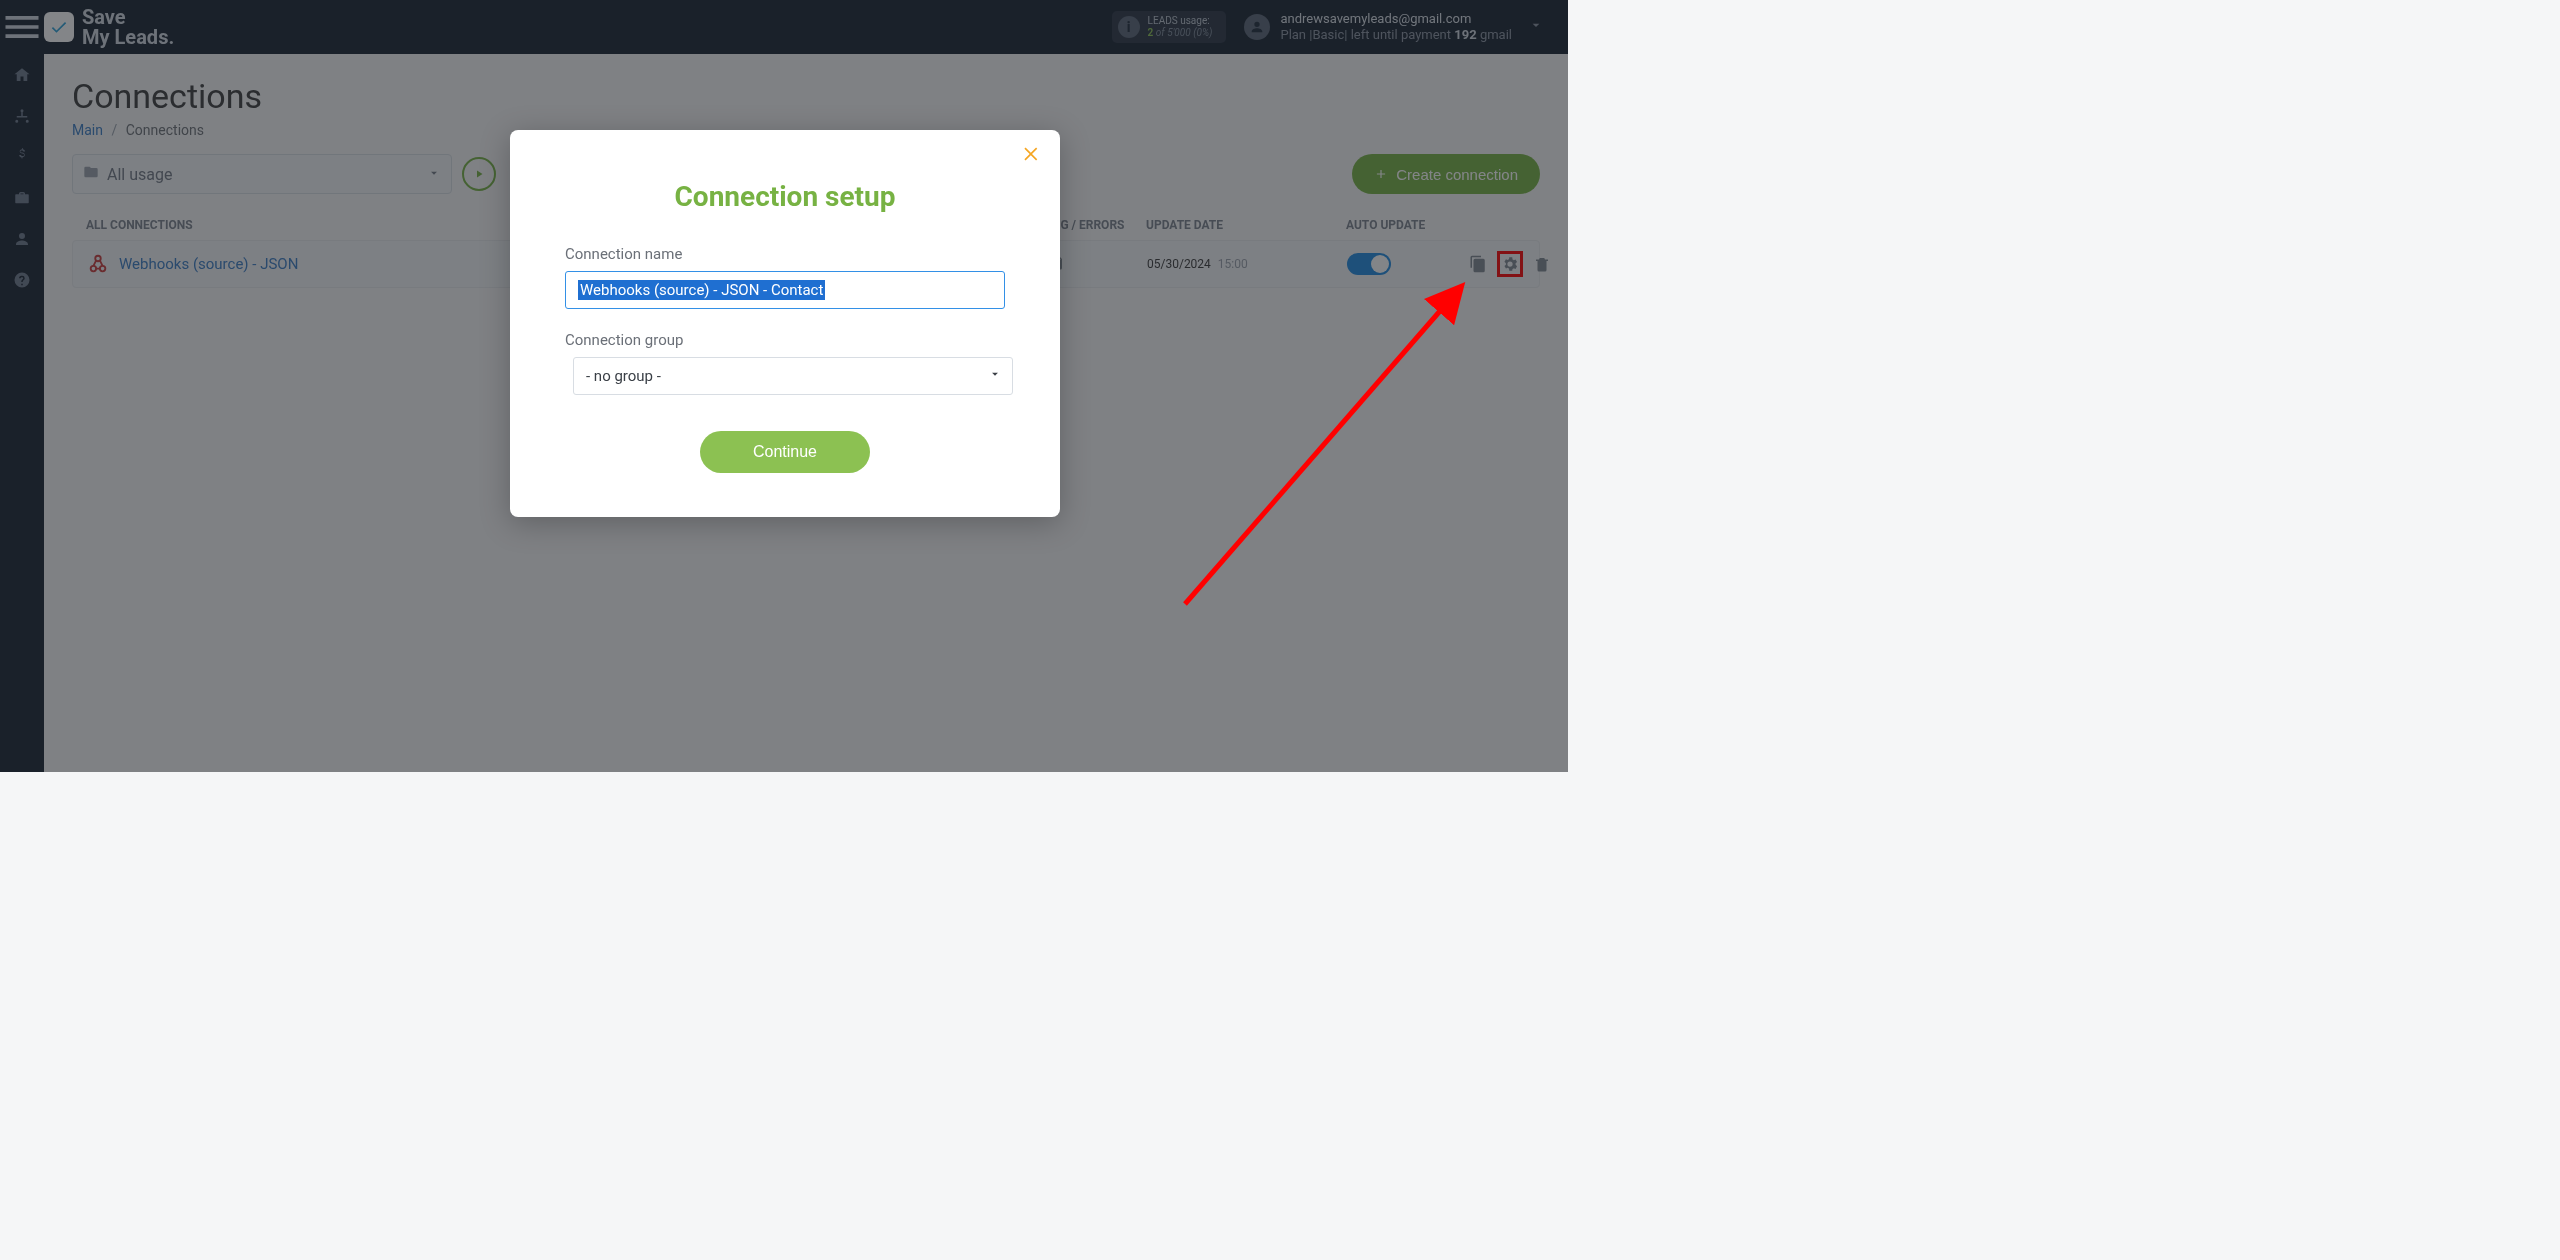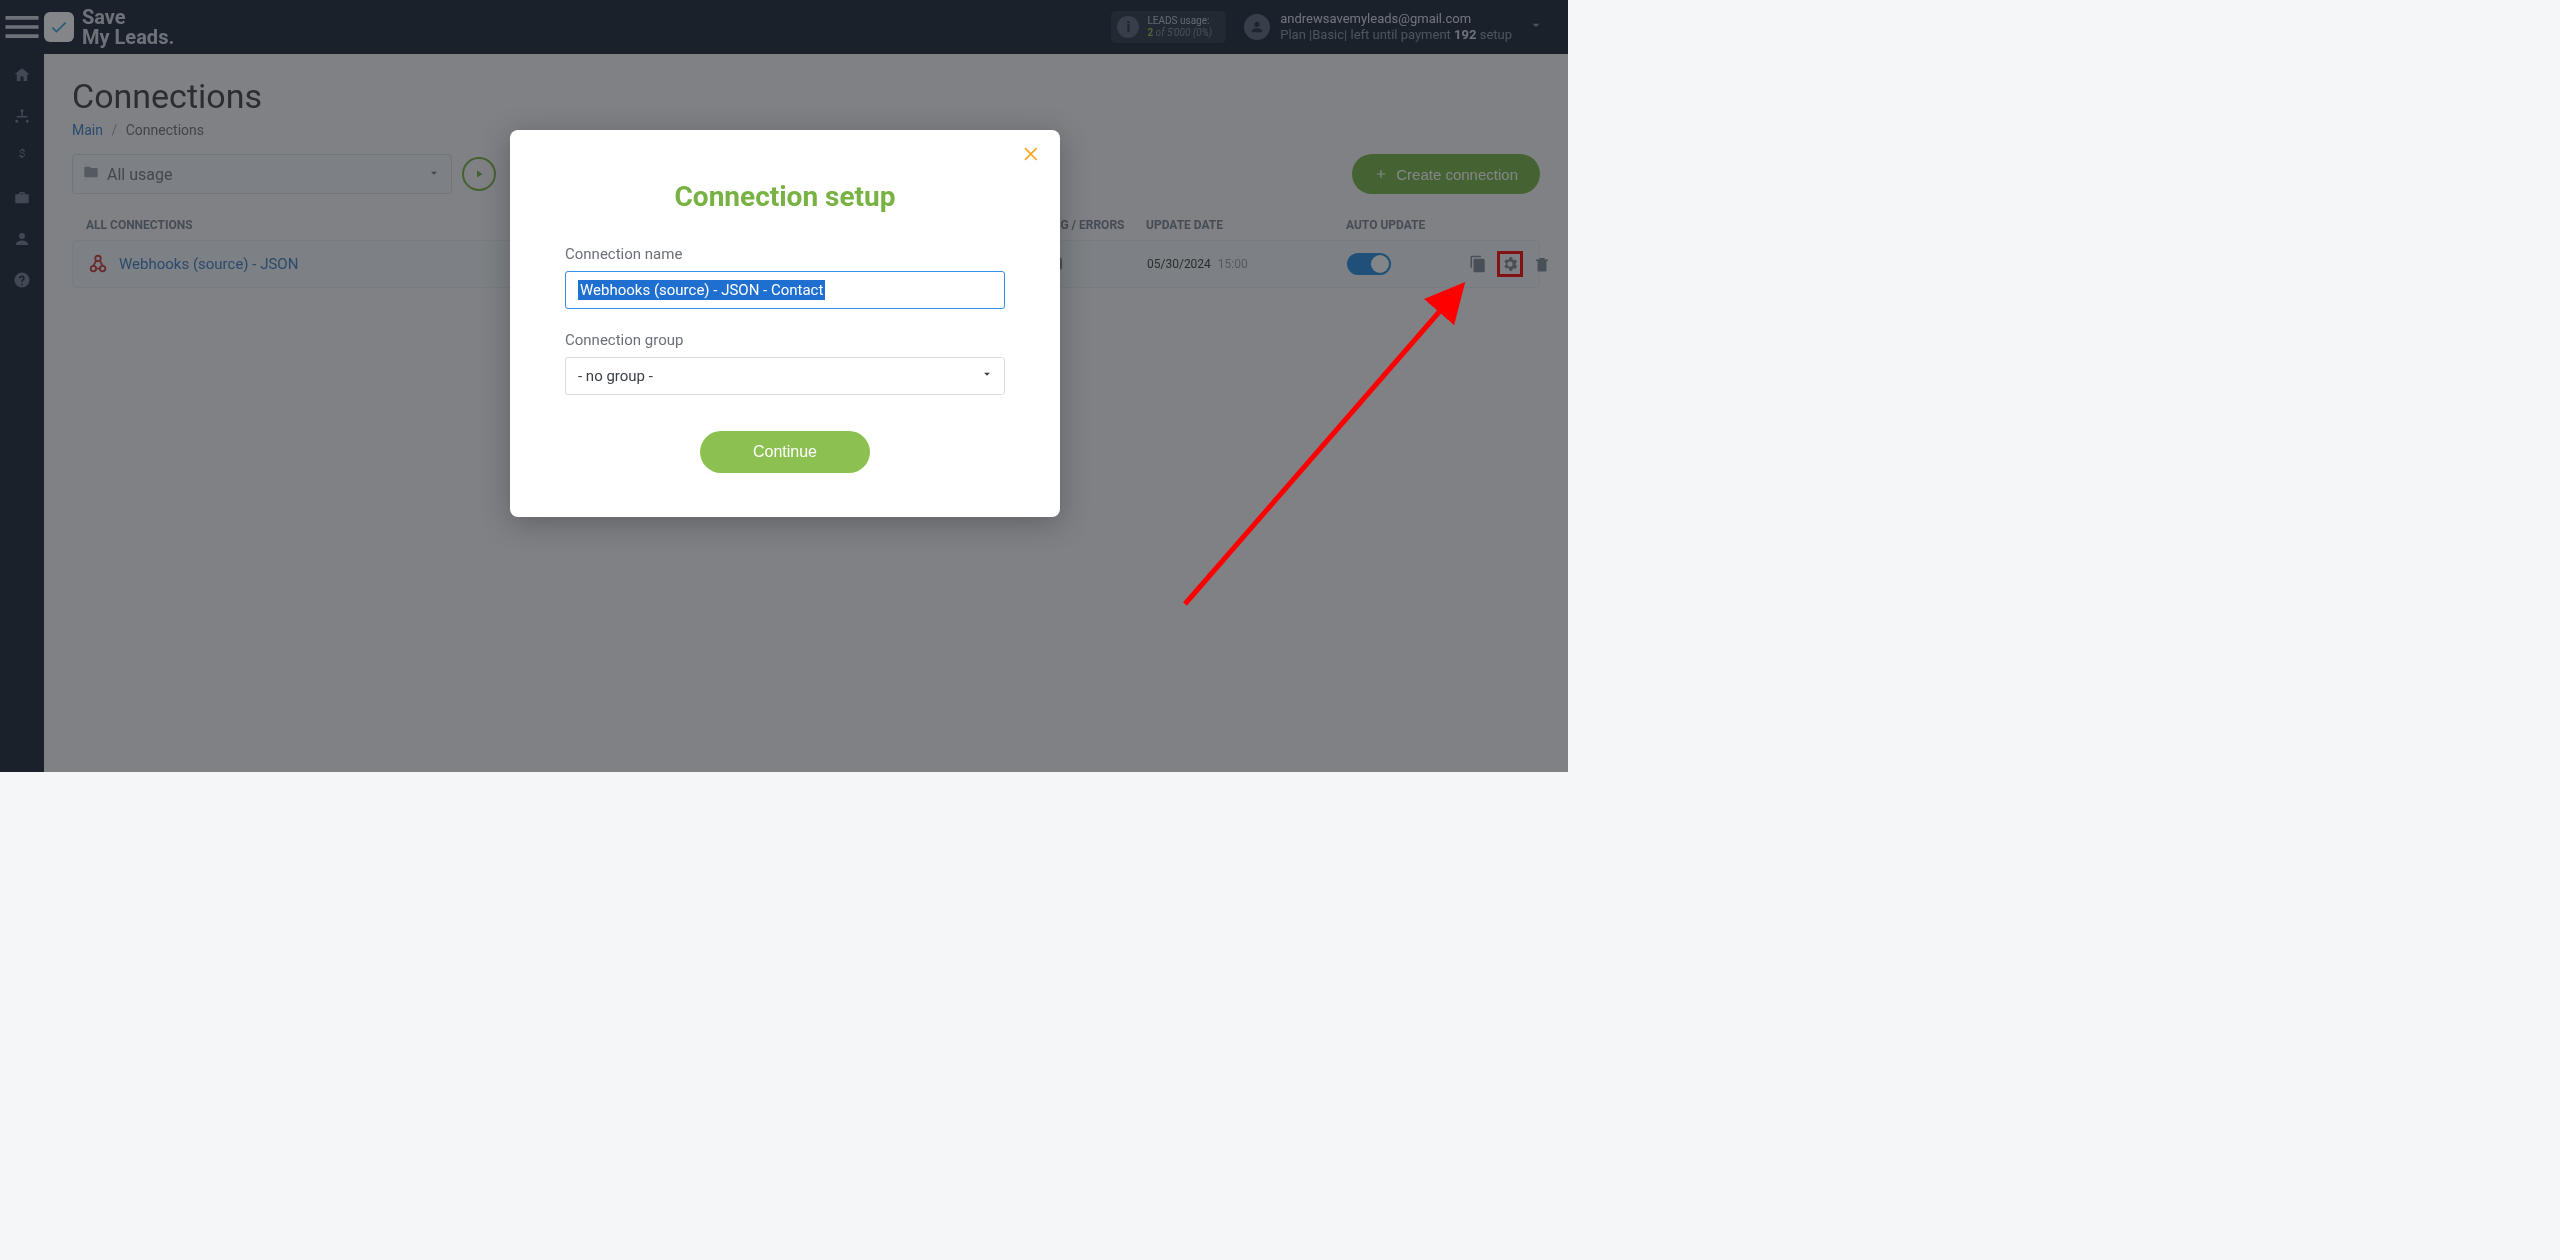--- a/index.html
+++ b/index.html
@@ -100,21 +100,21 @@
   .overlay{position:absolute;inset:0;background:rgba(30,33,38,0.55);z-index:5;}
 
   
   .modal{position:absolute;left:510px;top:130px;width:550px;background:#fff;border-radius:8px;z-index:6;padding:50px 55px 38px 55px;box-shadow:0 6px 30px rgba(0,0,0,0.25);}
   .modal .close{position:absolute;top:14px;right:18px;cursor:pointer;}
   .modal .close svg{width:20px;height:20px;fill:var(--orange);}
   .modal h2{margin:0 0 32px 0;text-align:center;color:var(--green);font-weight:700;font-size:28px;}
   .field-label{font-size:15px;color:#6b7078;margin-bottom:8px;}
   .text-input{width:100%;height:38px;border:1.5px solid #3390e6;border-radius:3px;padding:0 12px;font-size:15px;outline:none;}
   .text-input .sel{background:#1f6fd1;color:#fff;padding:1px 2px;}
-  .select-input{width:100%;height:38px;border:1px solid var(--border);border-radius:3px;padding:16px 12px;font-size:15px;display:flex;align-items:center;color:#3a3f46;cursor:pointer;position:relative;}
+  .select-input{width:100%;height:38px;border:1px solid var(--border);border-radius:3px;padding:16px 12px;font-size:15px;display:flex;align-items:center;color:#3a3f46;cursor:pointer;position:relative;margin-left:8px;}
   .select-input .chev{position:absolute;right:10px;}
   .select-input .chev svg{width:14px;height:14px;fill:#3a3f46;}
   .continue-btn{display:block;margin:36px auto 6px auto;background:var(--green-light);color:#fff;border:none;border-radius:22px;height:42px;width:170px;font-size:16px;cursor:pointer;}
   .field-gap{height:22px;}
 
   
   .arrow-svg{position:absolute;left:0;top:0;width:1568px;height:772px;z-index:7;pointer-events:none;}
 </style>
 </head>
 <body>
@@ -153,21 +153,21 @@
 
   <div class="account">
     <div class="avatar-circle">
       <svg viewBox="0 0 24 24">
           <path d="M12 12a4 4 0 1 0-4-4 4 4 0 0 0 4 4zm0 2c-3.3 0-8 1.7-8 5v1h16v-1c0-3.3-4.7-5-8-5z"></path>
         </svg>
     </div>
     <div class="account-lines">
       <div class="l1">andrewsavemyleads@gmail.com</div>
       <div class="l2">
-        <span>Plan |Basic| left until payment </span><b>192</b><span> setup</span>
+        <span>Plan |Basic| left until payment </span><b>192</b><span> gmail</span>
       </div>
     </div>
     <div class="chev-down">
       <svg viewBox="0 0 24 24">
           <path d="M7 10l5 5 5-5z"></path>
         </svg>
     </div>
   </div>
 </div>
 

